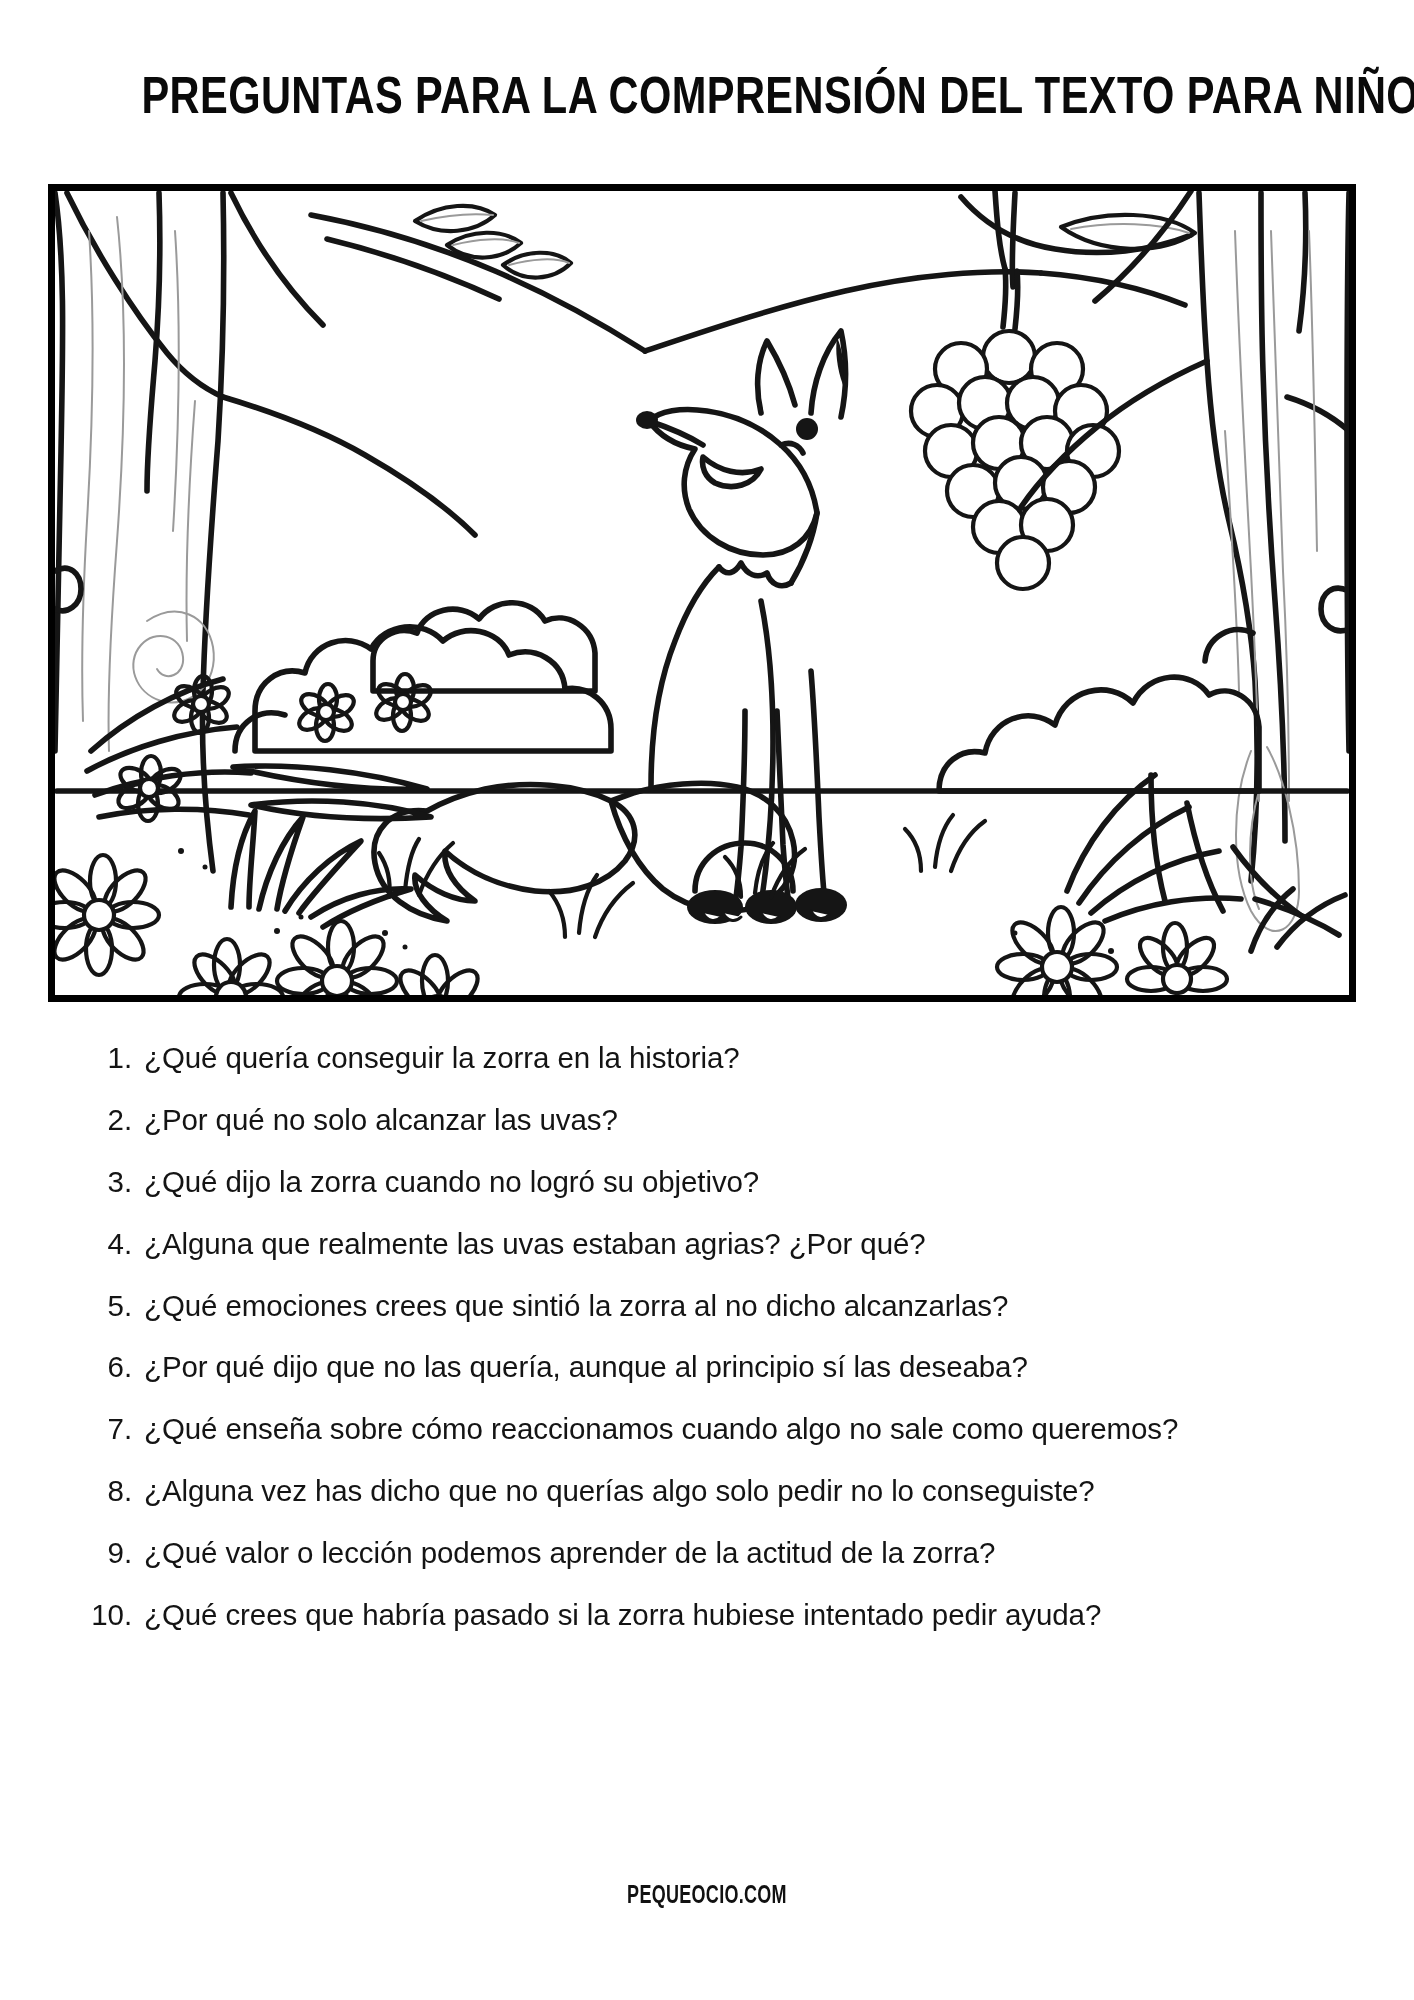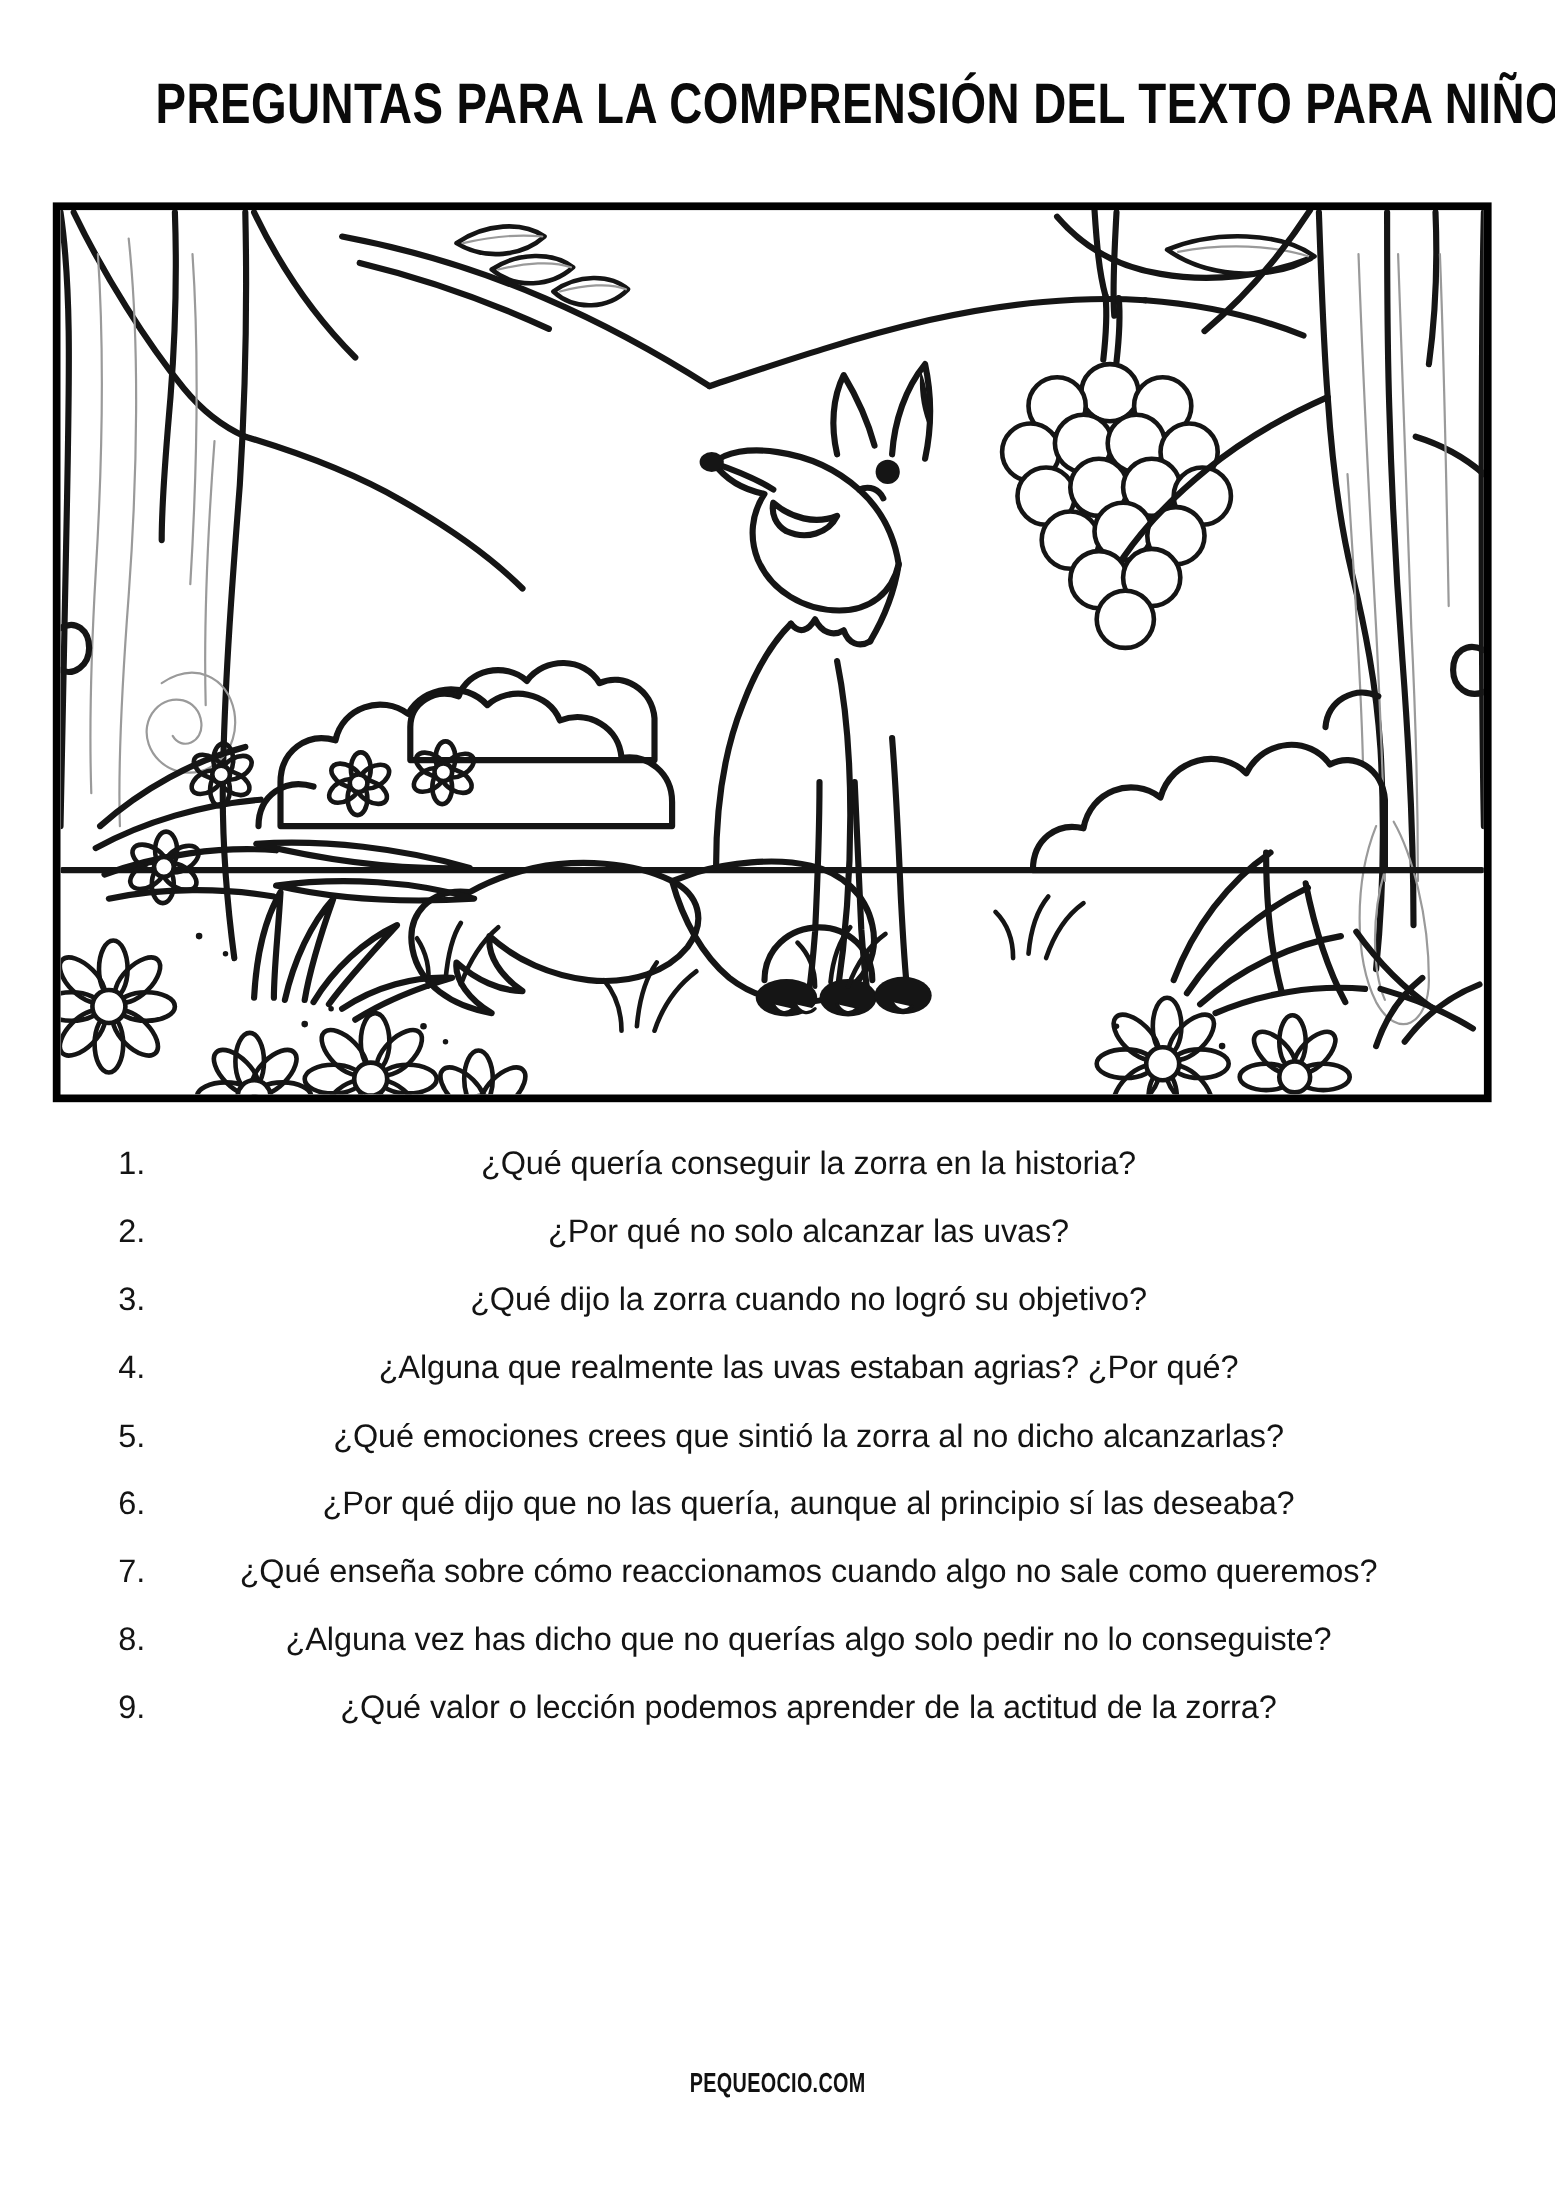--- a/index.html
+++ b/index.html
@@ -80,21 +80,20 @@
     width: 58px;
     flex: 0 0 58px;
     text-align: right;
     padding-right: 12px;
     box-sizing: border-box;
     white-space: nowrap;
   }
   .q-text {
     flex: 1 1 auto;
     white-space: nowrap;
-    text-align: center;
   }
 
   
   .footer {
     position: absolute;
     left: 0;
     top: 1880px;
     width: 1414px;
     text-align: center;
     font-family: "Liberation Sans Narrow", "Liberation Sans", sans-serif;
@@ -503,18 +502,22 @@
     <div class="q-row">
       <span class="q-num">8.</span>
       <span class="q-text">¿Alguna vez has dicho que no querías algo solo pedir no lo conseguiste?</span>
     </div>
 
     <div class="q-row">
       <span class="q-num">9.</span>
       <span class="q-text">¿Qué valor o lección podemos aprender de la actitud de la zorra?</span>
     </div>
 
+    <div class="q-row">
+      <span class="q-num">10.</span>
+      <span class="q-text">¿Qué crees que habría pasado si la zorra hubiese intentado pedir ayuda?</span>
+    </div>
 
   </div>
 
   <div class="footer">PEQUEOCIO.COM</div>
 
 </div>
 
 </body></html>

